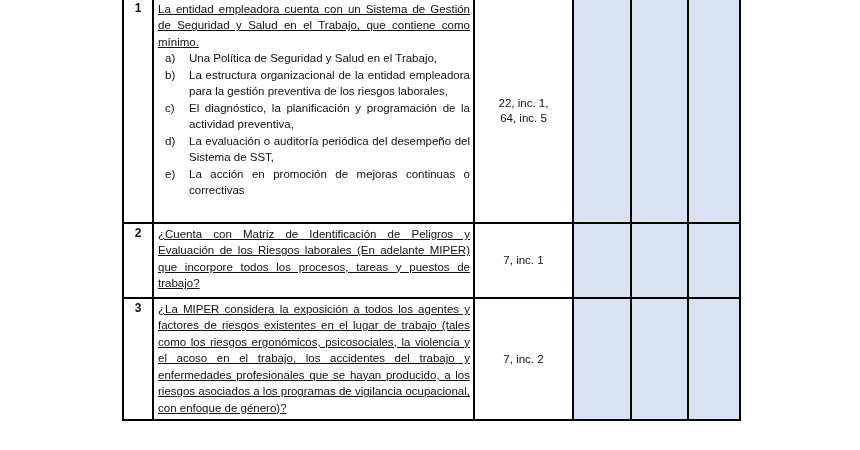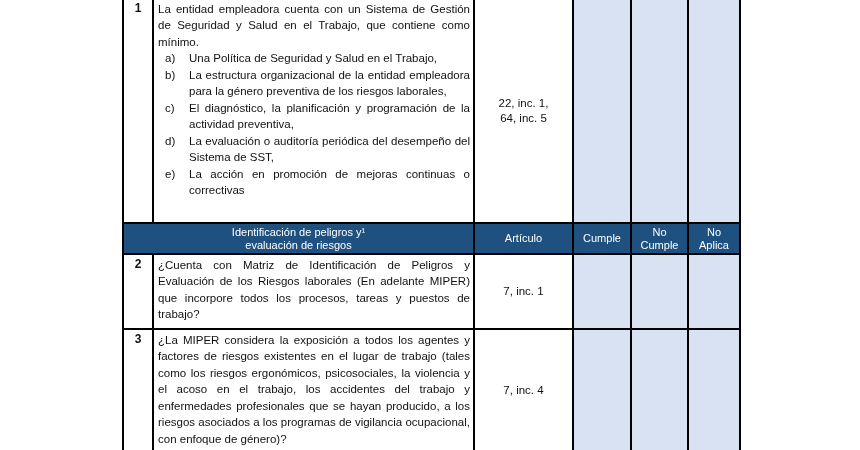--- a/index.html
+++ b/index.html
@@ -27,21 +27,21 @@
     font-size: 12px;
     padding-top: 2px;
   }
   td.desc {
     padding: 2px 3px 0 4px;
     font-size: 11.5px;
     line-height: 16.45px;
     text-align: justify;
     text-justify: inter-word;
   }
-  td.desc .para { text-align: justify; }
+  td.desc .para { text-align: justify; text-decoration: underline; }
   td.desc .item {
     position: relative;
     padding-left: 31px;
     text-align: justify;
   }
   td.desc .item .marker { position: absolute; left: 7px; }
 
   td.art {
     vertical-align: middle;
     text-align: center;
@@ -79,21 +79,21 @@
         <tr>
       <td class="num" style="height:225px">1</td>
       <td class="desc">
         <div class="para">La entidad empleadora cuenta con un Sistema de Gestión de Seguridad y Salud en el Trabajo, que contiene como mínimo.</div>
         <div class="item">
           <span class="marker">a)</span>
           <span>Una Política de Seguridad y Salud en el Trabajo,</span>
         </div>
         <div class="item">
           <span class="marker">b)</span>
-          <span>La estructura organizacional de la entidad empleadora para la género preventiva de los riesgos laborales,</span>
+          <span>La estructura organizacional de la entidad empleadora para la gestión preventiva de los riesgos laborales,</span>
         </div>
         <div class="item">
           <span class="marker">c)</span>
           <span>El diagnóstico, la planificación y programación de la actividad preventiva,</span>
         </div>
         <div class="item">
           <span class="marker">d)</span>
           <span>La evaluación o auditoría periódica del desempeño del Sistema de SST,</span>
         </div>
         <div class="item">
@@ -103,53 +103,37 @@
       </td>
       <td class="art">
         <div>22, inc. 1,</div>
         <div>64, inc. 5</div>
       </td>
       <td class="ans"></td>
       <td class="ans"></td>
       <td class="ans"></td>
     </tr>
 
-    <tr class="hdr">
-      <td colspan="2" style="height:31px">
-        <div>Identificación de peligros y¹</div>
-        <div>evaluación de riesgos</div>
-      </td>
-      <td>Artículo</td>
-      <td>Cumple</td>
-      <td>
-        <div>No</div>
-        <div>Cumple</div>
-      </td>
-      <td>
-        <div>No</div>
-        <div>Aplica</div>
-      </td>
-    </tr>
 
     <tr>
       <td class="num" style="height:75px">2</td>
       <td class="desc">
         <div class="para">¿Cuenta con Matriz de Identificación de Peligros y Evaluación de los Riesgos laborales (En adelante MIPER) que incorpore todos los procesos, tareas y puestos de trabajo?</div>
       </td>
       <td class="art">7, inc. 1</td>
       <td class="ans"></td>
       <td class="ans"></td>
       <td class="ans"></td>
     </tr>
 
     <tr>
       <td class="num" style="height:122px">3</td>
       <td class="desc">
         <div class="para">¿La MIPER considera la exposición a todos los agentes y factores de riesgos existentes en el lugar de trabajo (tales como los riesgos ergonómicos, psicosociales, la violencia y el acoso en el trabajo, los accidentes del trabajo y enfermedades profesionales que se hayan producido, a los riesgos asociados a los programas de vigilancia ocupacional, con enfoque de género)?</div>
       </td>
-      <td class="art">7, inc. 4</td>
+      <td class="art">7, inc. 2</td>
       <td class="ans"></td>
       <td class="ans"></td>
       <td class="ans"></td>
     </tr>
   </tbody>
     </table>
 </div>
 
 </body></html>

